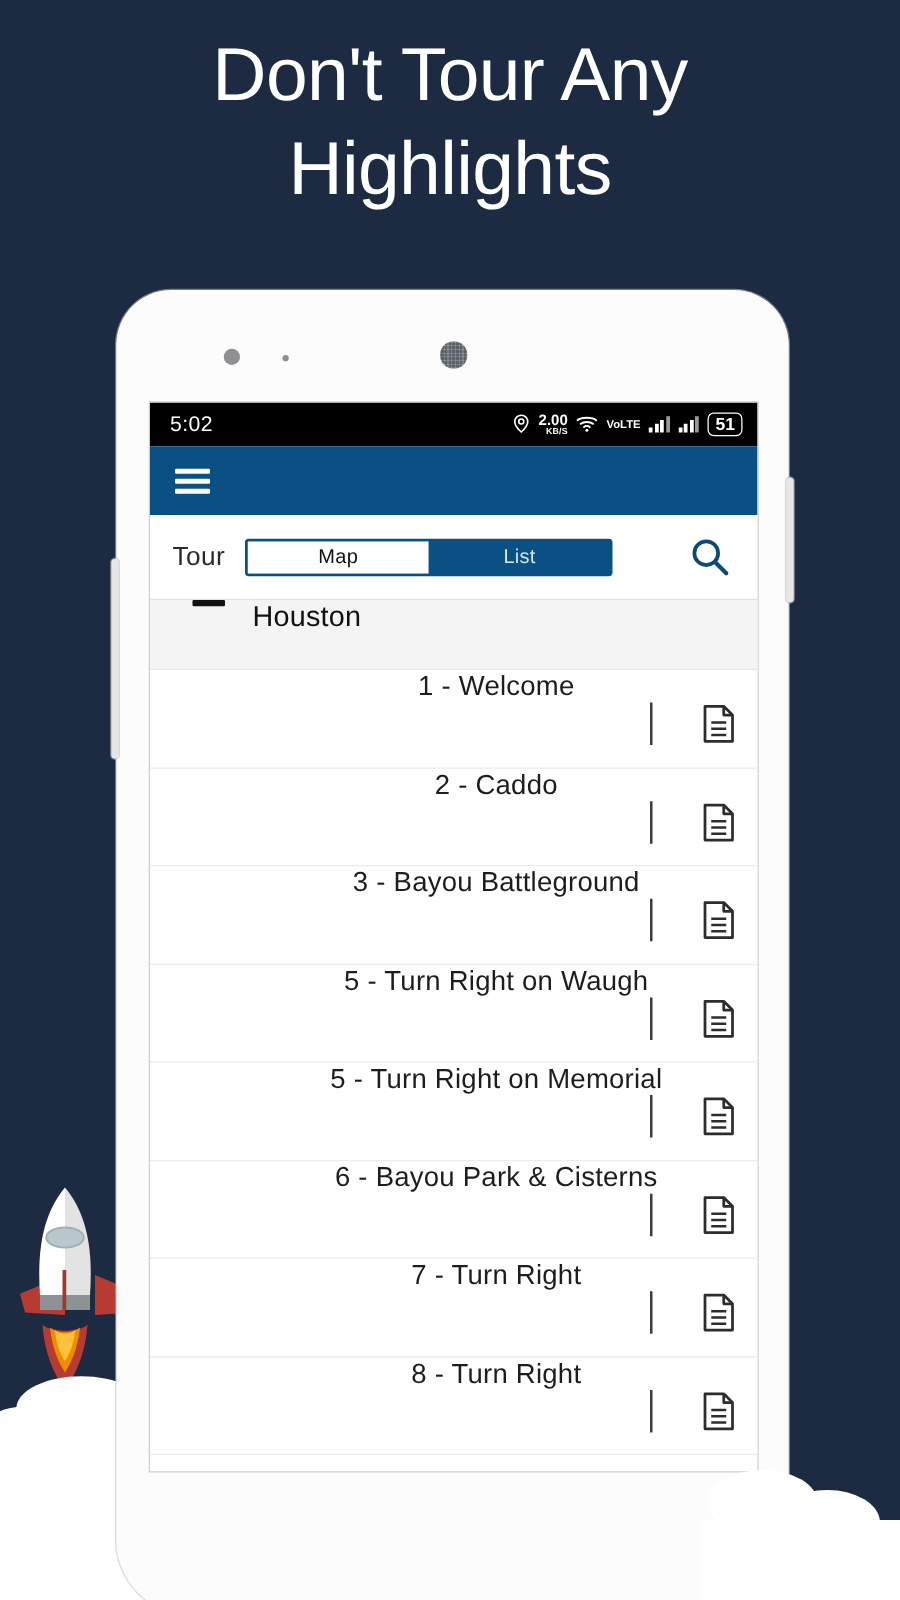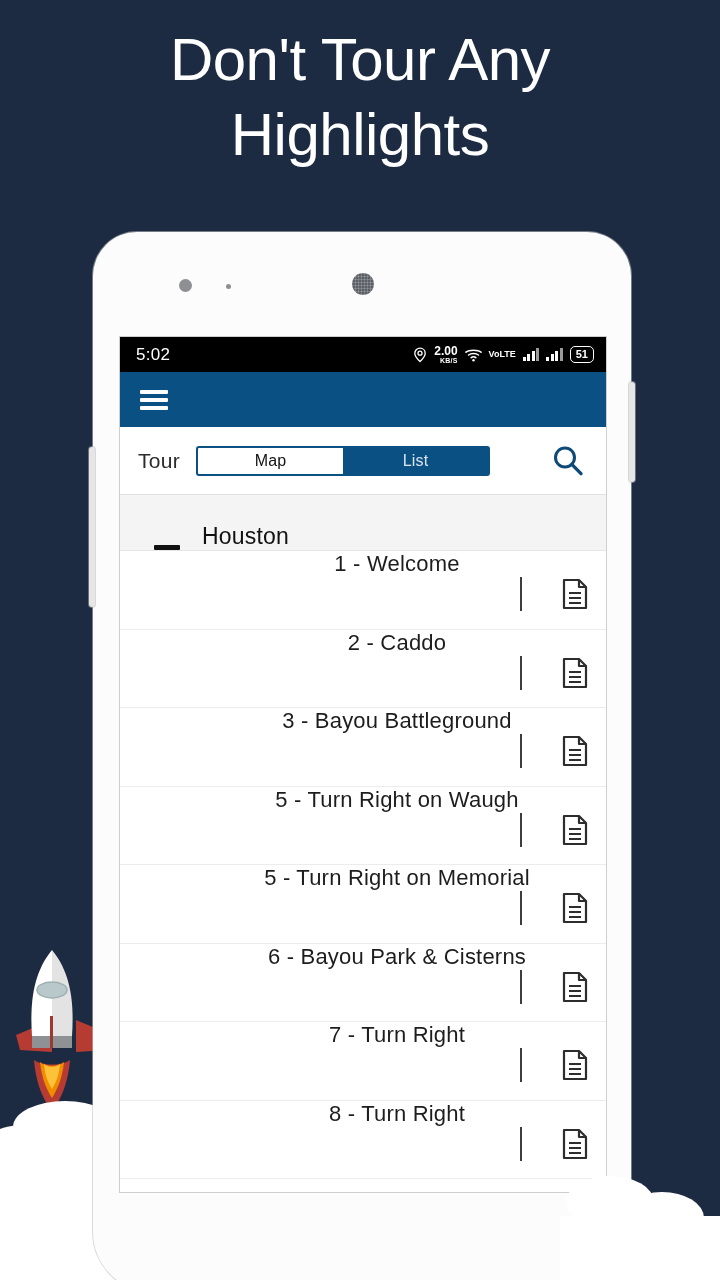--- a/index.html
+++ b/index.html
@@ -48,21 +48,21 @@
   .camera{
     position:absolute; left:259px; top:41px; width:22px; height:22px;
     border-radius:50%; background:#5b5f66;
     background-image:
       repeating-linear-gradient(0deg, rgba(255,255,255,.18) 0 1px, transparent 1px 3px),
       repeating-linear-gradient(90deg, rgba(255,255,255,.18) 0 1px, transparent 1px 3px);
   }
 
   
   .screen{
-    position:absolute; left:27px; top:105px;
+    position:absolute; left:27px; top:90px;
     width:486px; height:855px;
     background:#ffffff; overflow:hidden;
     box-shadow:0 0 0 1px #cfcfcf;
   }
 
   
   .statusbar{
     height:35px; background:#000000; color:#ffffff;
     display:flex; align-items:center; padding:0 12px 0 16px;
     font-size:16px;
@@ -76,21 +76,21 @@
   .sb-volte .a{ font-size:9px; font-weight:bold; }
   .sb-volte .b{ font-size:9px; font-weight:bold; }
   .bars{ display:flex; align-items:flex-end; gap:1.5px; height:13px; }
   .bars i{ display:block; width:3px; background:#ffffff; }
   .bars i:nth-child(1){ height:4px; }
   .bars i:nth-child(2){ height:7px; }
   .bars i:nth-child(3){ height:10px; }
   .bars i:nth-child(4){ height:13px; background:#9a9a9a; }
   .battery{
     border:1.5px solid #ffffff; border-radius:5px;
-    font-size:11px; padding:1px 5px; line-height:1.1; font-weight:600;
+    font-size:14px; padding:1px 5px; line-height:1.1; font-weight:600;
   }
 
   
   .appbar{
     height:55px; background:#0b5083; display:flex; align-items:center;
     padding-left:20px;
   }
   .hamburger{ width:28px; }
   .hamburger span{ display:block; height:4px; background:#ffffff; margin:4px 0; border-radius:1px; }
 
@@ -109,21 +109,21 @@
     flex:1; display:flex; align-items:center; justify-content:center;
     font-size:16px; cursor:pointer; letter-spacing:.2px;
   }
   .seg.active{ background:#ffffff; color:#111111;text-align:center; }
   .seg.inactive{ background:#0b5083; color:#d8e4ee; }
   .search-btn{ margin-left:auto; width:44px; height:44px; display:flex; align-items:center; justify-content:center; }
 
   
   .list{ background:#ffffff; }
   .group-header{
-    height:56px; background:#f4f4f4; display:flex; align-items:flex-end;
+    height:56px; background:#f4f4f4; display:flex; align-items:flex-start;
     padding-left:34px; border-bottom:1px solid #e6e6e6;
   }
   .minus-icon{ width:26px; height:5px; background:#111111; border-radius:1px; margin-right:22px; }
   .group-title{ font-size:23px; color:#111111; letter-spacing:.2px; }
 
   .row{
     height:78.5px; display:flex; align-items:center;
     border-bottom:1px solid #ececec; padding-left:68px; padding-right:0;flex-direction:column;
   }
   .row-label{ font-size:22px; color:#1d1d1d; letter-spacing:.2px; }

